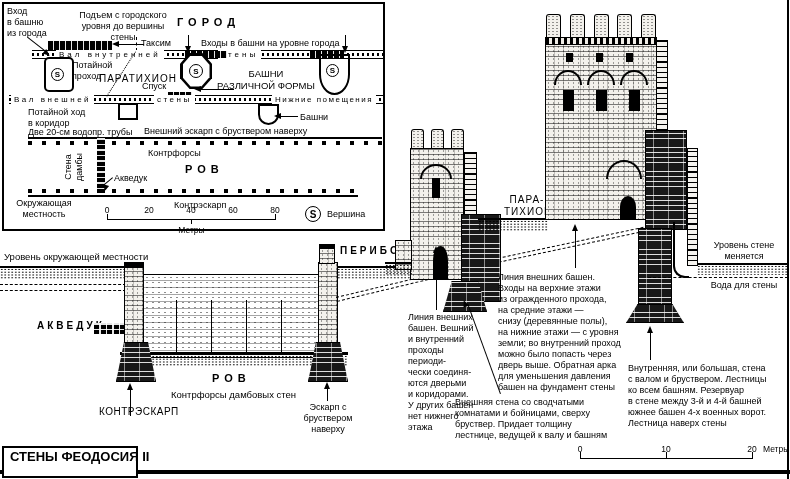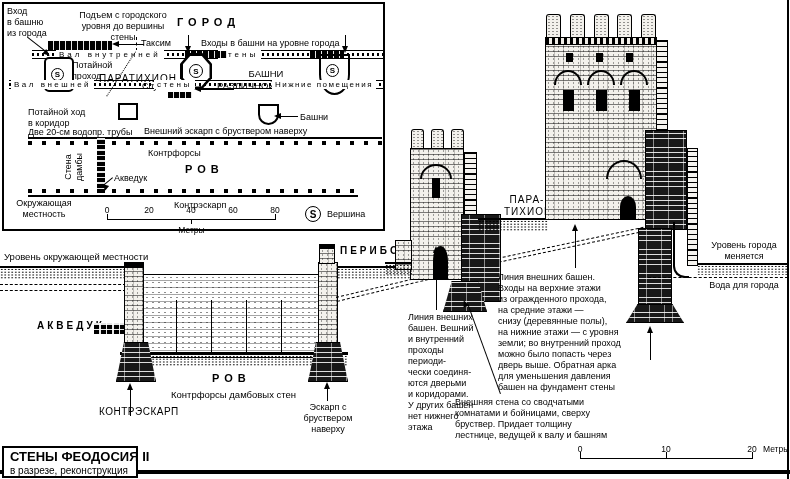--- a/index.html
+++ b/index.html
@@ -122,21 +122,21 @@
     <div class="t f95 ctr" style="left:212px;top:64px;width:100px">БАШНИ
 РАЗЛИЧНОЙ ФОРМЫ</div>
 
     <div class="dotline rot" style="left:132px;top:48px;width:53px;transform:rotate(123deg)"></div>
 
     <div class="t" style="left:138px;top:77px">Спуск</div>
     <div class="abs blackblock" style="left:164px;top:88px;width:24px;height:6px"></div>
     <div class="hline" style="left:196px;top:85px;width:34px"></div>
     <div class="ah ah-lt" style="left:190px;top:81.5px"></div>
 
-    <div class="abs band" style="left:5px;top:76px;width:374px">
+    <div class="abs band" style="left:5px;top:91px;width:374px">
       <span class="bandlabel" style="left:2px;letter-spacing:2.5px">Вал внешней</span>
       <span class="bandlabel" style="left:145px;letter-spacing:2.5px">стены</span>
       <span class="bandlabel" style="left:263px;letter-spacing:1.5px">Нижние помещения</span>
     </div>
     <div class="abs" style="left:114px;top:99px;width:16px;height:13px;border:2px solid #000"></div>
     <div class="abs" style="left:254px;top:100px;width:17px;height:17px;border:2px solid #000;border-radius:0 0 50% 50%"></div>
 
     <div class="t" style="left:24px;top:103px">Потайной ход
 в коридор</div>
     <div class="t" style="left:296px;top:108px">Башни</div>
@@ -258,24 +258,24 @@
   <div class="arch" style="left:606px;top:160px;width:36px;height:19px"></div>
   <div class="doorarch" style="left:620px;top:196px;width:16px;height:24px"></div>
   <div class="abs ladder" style="left:656px;top:40px;width:12px;height:90px"></div>
   <div class="abs dark" style="left:645px;top:130px;width:42px;height:100px"></div>
   <div class="abs dark" style="left:638px;top:228px;width:34px;height:80px"></div>
   <div class="abs dark trap" style="left:626px;top:304px;width:58px;height:19px"></div>
   <div class="abs ladder" style="left:687px;top:148px;width:11px;height:118px"></div>
   <div class="abs" style="left:673px;top:222px;width:14px;height:54px;border-left:2px solid #000;border-bottom:2px solid #000;border-bottom-left-radius:12px"></div>
 
   <div class="abs ground" style="left:697px;top:263px;width:91px;height:12px"></div>
-  <div class="t ctr" style="left:700px;top:240px;width:88px">Уровень города
+  <div class="t ctr" style="left:700px;top:240px;width:88px">Уровень стене
 меняется</div>
   <div class="dashline" style="left:648px;top:277px;width:140px"></div>
-  <div class="t ctr" style="left:700px;top:280px;width:88px">Вода для города</div>
+  <div class="t ctr" style="left:700px;top:280px;width:88px">Вода для стены</div>
 
   <div class="t" style="left:408px;top:312px;width:76px">Линия внешних
 башен. Вешний
 и внутренний
 проходы периоди-
 чески соединя-
 ются дверьми
 и коридорами.
 У других башен
 нет нижнего
@@ -297,26 +297,31 @@
   <div class="vline" style="left:575px;top:230px;height:38px"></div>
   <div class="ah ah-up" style="left:572px;top:224px"></div>
 
   <div class="t" style="left:455px;top:397px;width:190px">Внешняя стена со сводчатыми
 комнатами и бойницами, сверху
 бруствер. Придает толщину
 лестнице, ведущей к валу и башням</div>
   <div class="hline rot" style="left:500px;top:394px;width:96px;transform:rotate(-110deg)"></div>
   <div class="ah ah-up" style="left:462px;top:300px;transform:rotate(-22deg)"></div>
 
+  <div class="t" style="left:628px;top:363px;width:162px">Внутренняя, или большая, стена
+с валом и бруствером. Лестницы
+ко всем башням. Резервуар
+в стене между 3-й и 4-й башней
+южнее башен 4-х военных ворот.
+Лестница наверх стены</div>
   <div class="vline" style="left:650px;top:332px;height:28px"></div>
   <div class="ah ah-up" style="left:647px;top:326px"></div>
 
   <div class="abs" style="left:2px;top:446px;width:126px;height:28px;border:2px solid #000;background:#fff;padding-left:6px">
     <div class="t f13 b" style="position:static;white-space:nowrap;margin-top:1px">СТЕНЫ ФЕОДОСИЯ II</div>
-    <div class="t f10" style="position:static;white-space:nowrap">в разрезе, реконструкция</div>
   </div>
 
   <div class="t f85 ctr" style="left:572px;top:444px;width:16px">0</div>
   <div class="t f85 ctr" style="left:658px;top:444px;width:16px">10</div>
   <div class="t f85 ctr" style="left:744px;top:444px;width:16px">20</div>
   <div class="t f85" style="left:763px;top:444px">Метры</div>
   <div class="hline" style="left:580px;top:458px;width:172px"></div>
   <div class="vline" style="left:580px;top:452px;height:7px"></div>
   <div class="vline" style="left:666px;top:452px;height:7px"></div>
   <div class="vline" style="left:752px;top:452px;height:7px"></div>

